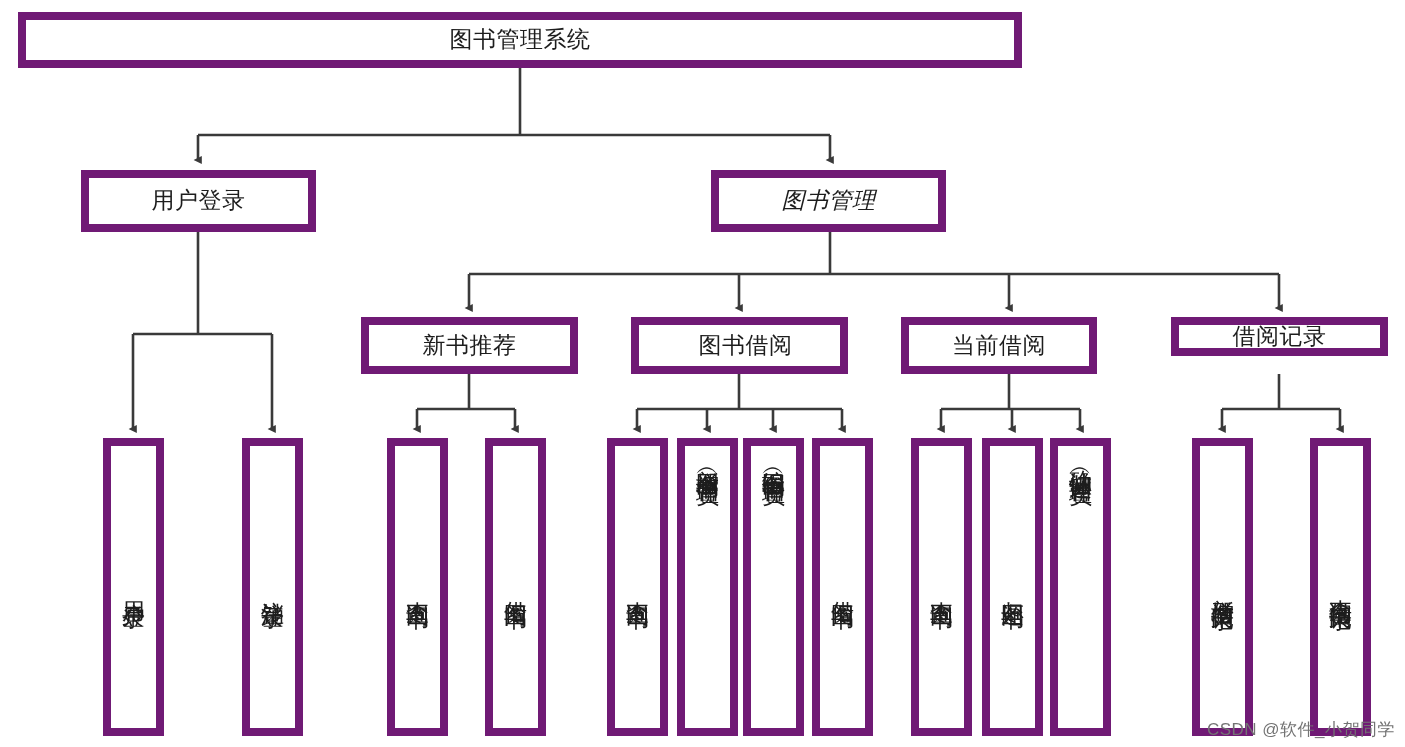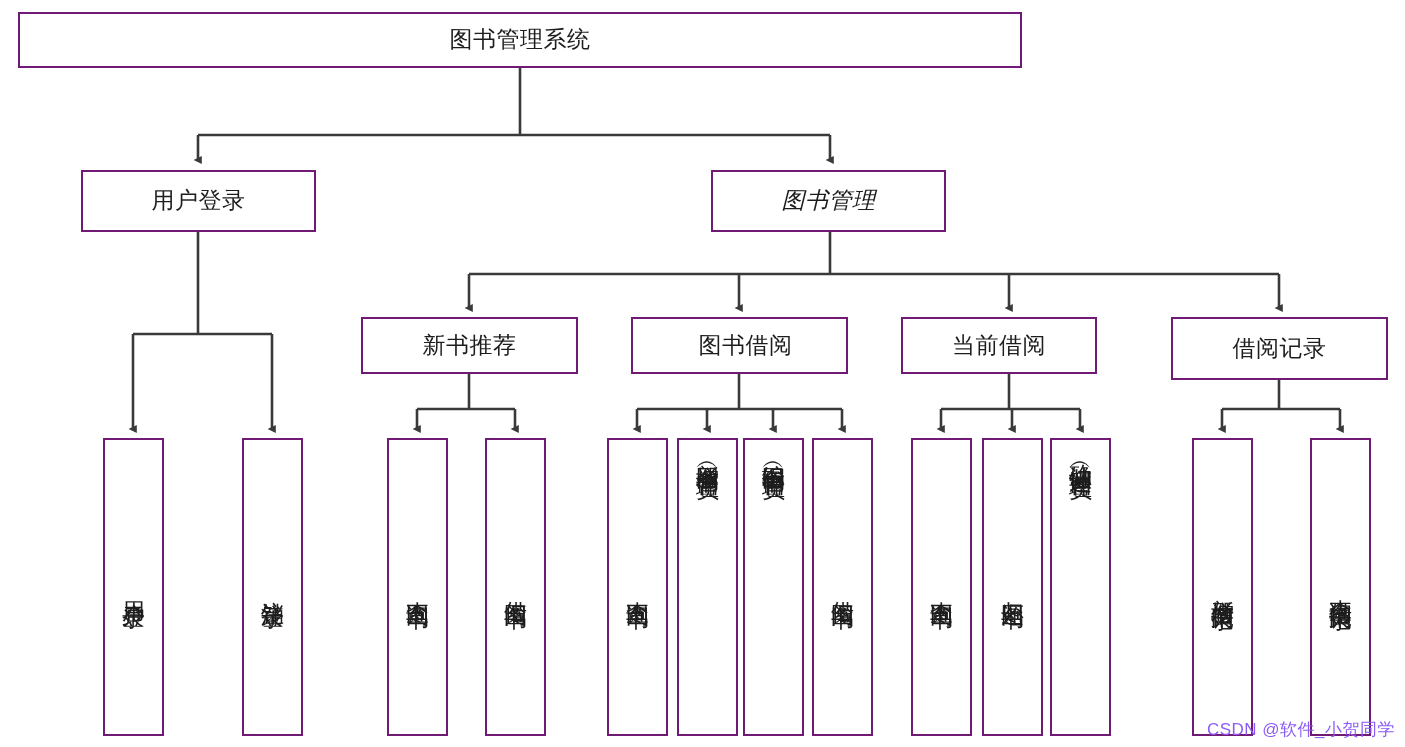--- a/index.html
+++ b/index.html
@@ -23,21 +23,21 @@
     position: absolute;
     left: 0;
     top: 0;
     width: 1405px;
     height: 747px;
     pointer-events: none;
   }
   .node {
     position: absolute;
     box-sizing: border-box;
-    border: 2px solid #701a75;
+    border: 8px solid #701a75;
     background: #ffffff;
     display: flex;
     align-items: center;
     justify-content: center;
     text-align: center;
     color: #1d1d1d;
   }
   .node-label {
     display: block;
     line-height: 1.18;
@@ -71,21 +71,21 @@
   }
   .node.vert.tall-text .node-label {
     margin-top: 6px;
     margin-bottom: 0;
   }
   #watermark {
     position: absolute;
     right: 10px;
     bottom: 6px;
     font-size: 17px;
-    color: #8b5cf6;
+    color: #737373;
     letter-spacing: 0.5px;
     white-space: nowrap;
     user-select: none;
   }
 </style>
 </head>
 <body>
 
 <div id="diagram-root">
 
@@ -152,21 +152,21 @@
 
   <div class="node horiz" style="left:361px; top:317px; width:217px; height:57px;text-align:center;">
     <span class="node-label">新书推荐</span>
   </div>
   <div class="node horiz" style="left:631px; top:317px; width:217px; height:57px;padding-left:12px;">
     <span class="node-label">图书借阅</span>
   </div>
   <div class="node horiz" style="left:901px; top:317px; width:196px; height:57px;">
     <span class="node-label">当前借阅</span>
   </div>
-  <div class="node horiz" style="left:1171px; top:317px; width:217px; height:63px;">
+  <div class="node horiz" style="left:1171px; top:317px; width:217px; height:39px;">
     <span class="node-label">借阅记录</span>
   </div>
 
   <div class="node vert" style="left:103px; top:438px; width:61px; height:298px;">
     <span class="node-label">用户登录</span>
   </div>
   <div class="node vert" style="left:242px; top:438px; width:61px; height:298px;">
     <span class="node-label">注销登录</span>
   </div>
 

